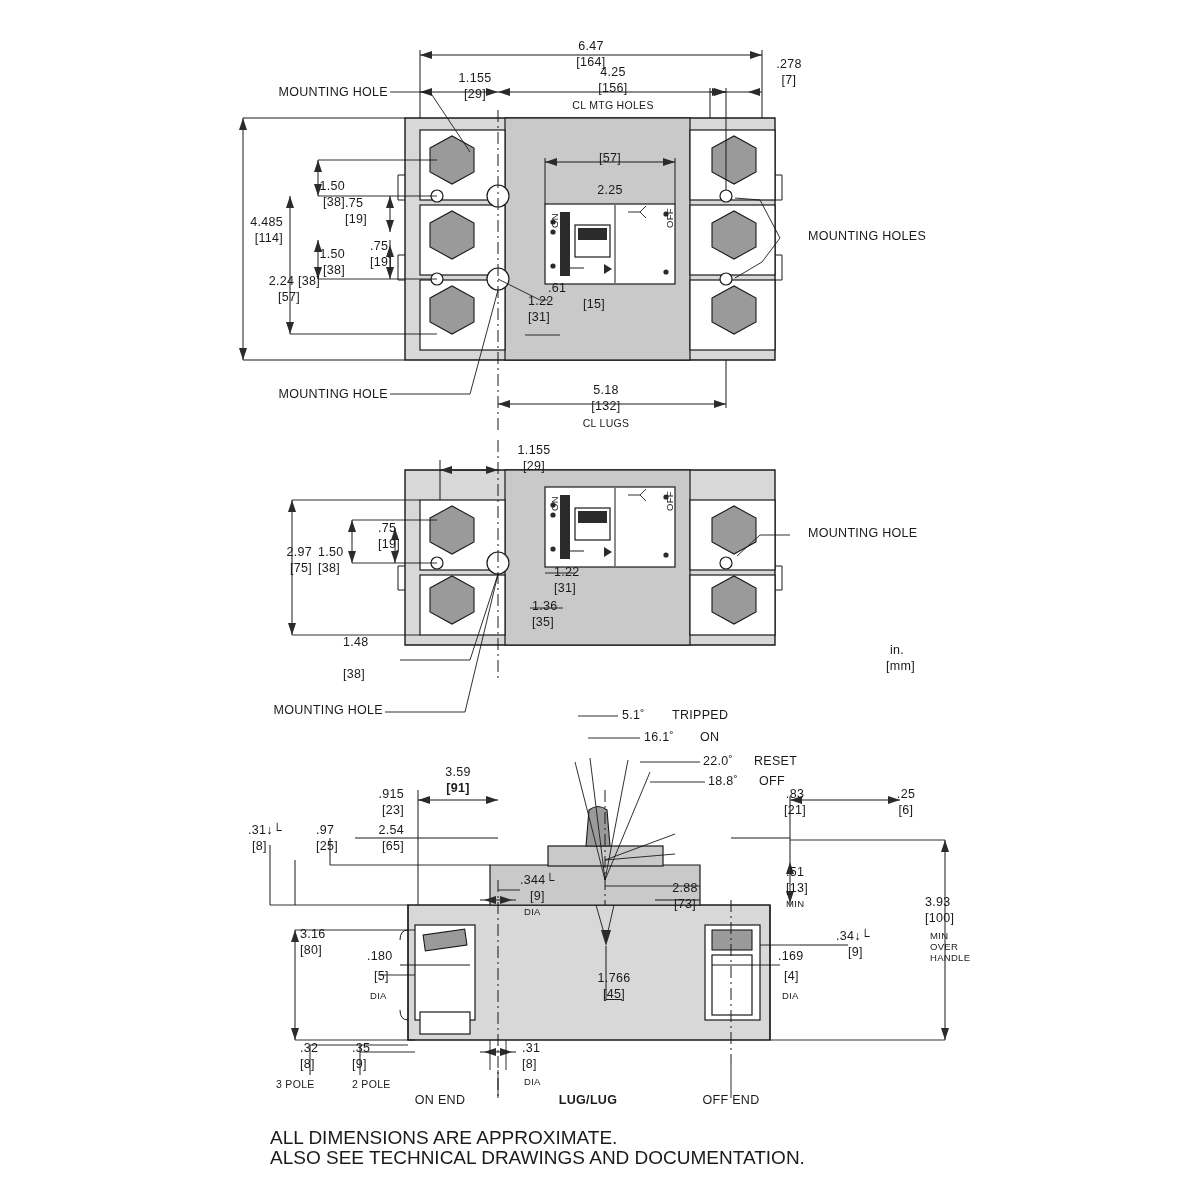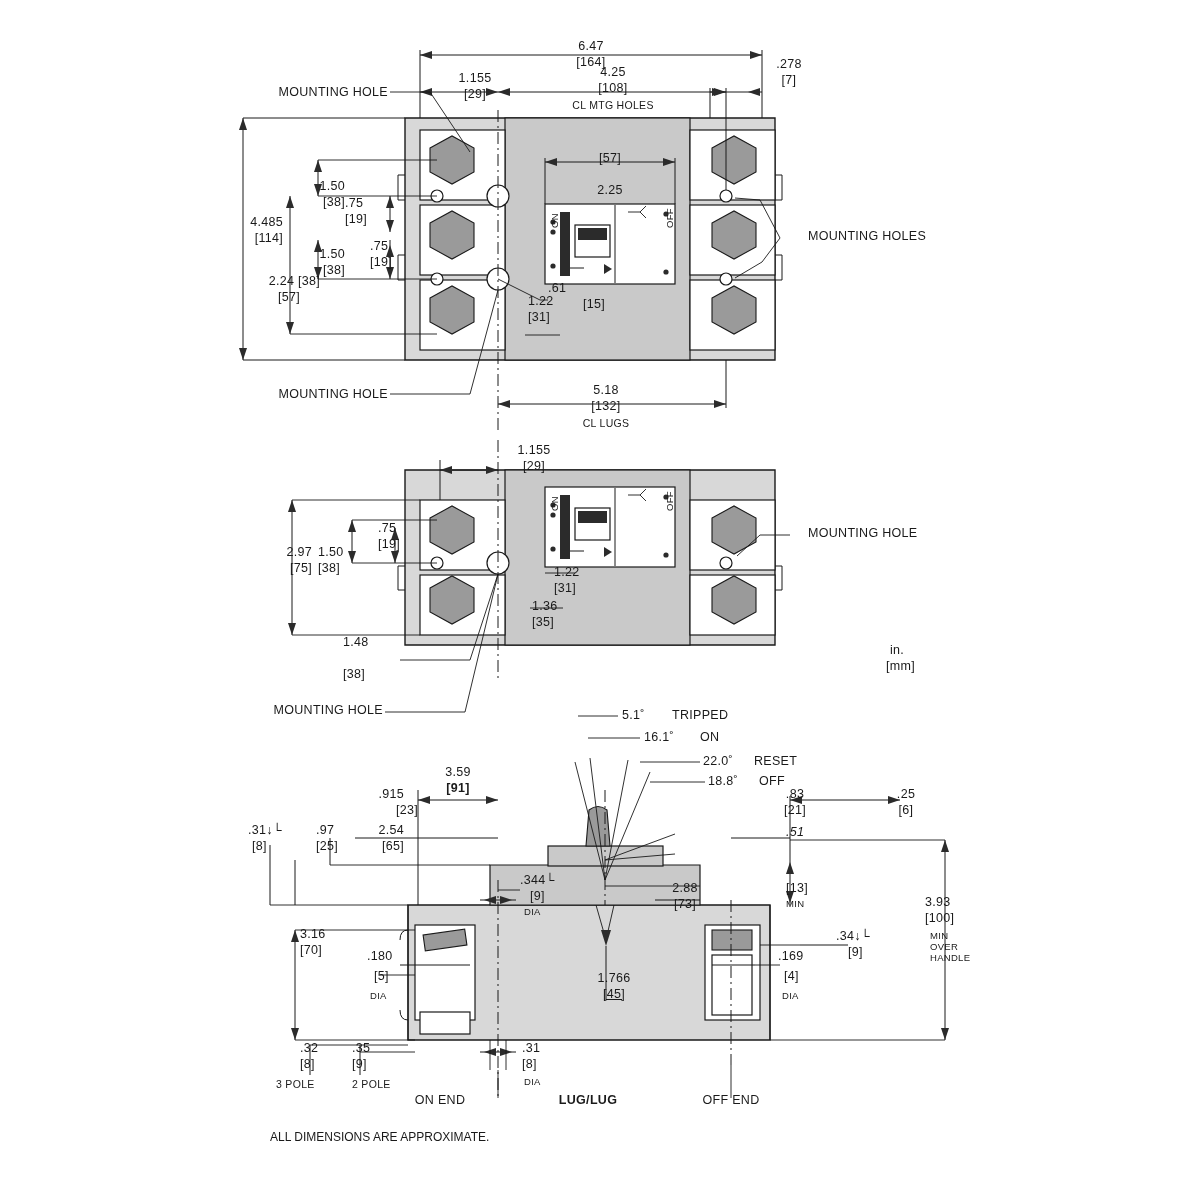--- a/index.html
+++ b/index.html
@@ -4,21 +4,21 @@
 <style>
   html,body{margin:0;padding:0;background:#ffffff;}
   body{width:1200px;height:1200px;position:relative;overflow:hidden;
        font-family:"Liberation Sans", sans-serif;color:#1a1a1a;}
   .stage{position:relative;width:1032px;height:1200px;}
   .lbl{position:absolute;font-size:12.5px;line-height:13px;letter-spacing:.3px;white-space:pre;}
   .lbl.c{text-align:center;transform:translateX(-50%);}
   .lbl.r{text-align:right;transform:translateX(-100%);}
   .lbl.sm{font-size:10.5px;line-height:12px;}
   .lbl.xs{font-size:9.5px;line-height:11px;}
-  .note{position:absolute;font-size:12px;line-height:19px;white-space:pre;}
+  .note{position:absolute;font-size:19px;line-height:19px;white-space:pre;}
   svg{position:absolute;left:0;top:0;}
   .ln{stroke:#1a1a1a;stroke-width:1;fill:none;}
   .ln.thin{stroke-width:.9;}
   .dash{stroke:#1a1a1a;stroke-width:1;fill:none;stroke-dasharray:12 4 2 4;}
   .body-fill{fill:#d8d8d8;stroke:#1a1a1a;stroke-width:1.4;}
   .body-fill2{fill:#c9c9c9;stroke:#1a1a1a;stroke-width:1.2;}
   .white{fill:#ffffff;stroke:#1a1a1a;stroke-width:1.2;}
   .dk{fill:#9a9a9a;stroke:#1a1a1a;stroke-width:1.1;}
   .blk{fill:#2b2b2b;}
 </style>
@@ -286,21 +286,21 @@
   <path class="ln thin" d="M498,1070 L498,1098 M731,1065 L731,1098"></path>
 </svg>
 
 <div class="lbl c" style="left:591px;top:40px;">6.47</div>
 <div class="lbl c" style="left:591px;top:56px;">[164]</div>
 
 <div class="lbl c" style="left:475px;top:72px;">1.155</div>
 <div class="lbl c" style="left:475px;top:88px;">[29]</div>
 
 <div class="lbl c" style="left:613px;top:66px;">4.25</div>
-<div class="lbl c" style="left:613px;top:82px;">[108]</div>
+<div class="lbl c" style="left:613px;top:82px;">[156]</div>
 <div class="lbl c sm" style="left:613px;top:99px;">CL MTG HOLES</div>
 
 <div class="lbl c" style="left:789px;top:58px;">.278</div>
 <div class="lbl c" style="left:789px;top:74px;">[7]</div>
 
 <div class="lbl c" style="left:610px;top:136px;margin-top:48px;">2.25</div>
 <div class="lbl c" style="left:610px;top:152px;">[57]</div>
 
 <div class="lbl r" style="left:345px;top:180px;">1.50</div>
 <div class="lbl r" style="left:345px;top:196px;">[38]</div>
@@ -373,33 +373,33 @@
 <div class="lbl" style="left:700px;top:731px;">ON</div>
 <div class="lbl" style="left:703px;top:755px;">22.0˚</div>
 <div class="lbl" style="left:754px;top:755px;">RESET</div>
 <div class="lbl" style="left:708px;top:775px;">18.8˚</div>
 <div class="lbl" style="left:759px;top:775px;">OFF</div>
 
 <div class="lbl c" style="left:458px;top:766px;">3.59</div>
 <div class="lbl c" style="left:458px;top:782px;font-weight:bold;">[91]</div>
 
 <div class="lbl r" style="left:404px;top:788px;">.915</div>
-<div class="lbl r" style="left:418px;top:804px;">[23]</div>
+<div class="lbl r" style="left:404px;top:804px;">[23]</div>
 
 <div class="lbl r" style="left:404px;top:824px;">2.54</div>
 <div class="lbl r" style="left:404px;top:840px;">[65]</div>
 
 <div class="lbl" style="left:316px;top:824px;">.97</div>
 <div class="lbl" style="left:316px;top:840px;">[25]</div>
 
 <div class="lbl" style="left:248px;top:824px;">.31↓└</div>
 <div class="lbl" style="left:252px;top:840px;">[8]</div>
 
 <div class="lbl" style="left:300px;top:928px;">3.16</div>
-<div class="lbl" style="left:300px;top:944px;">[70]</div>
+<div class="lbl" style="left:300px;top:944px;">[80]</div>
 
 <div class="lbl" style="left:367px;top:950px;">.180</div>
 <div class="lbl" style="left:374px;top:970px;">[5]</div>
 <div class="lbl xs" style="left:370px;top:990px;">DIA</div>
 
 <div class="lbl" style="left:520px;top:874px;">.344└</div>
 <div class="lbl" style="left:530px;top:890px;">[9]</div>
 <div class="lbl xs" style="left:524px;top:906px;">DIA</div>
 
 <div class="lbl c" style="left:685px;top:882px;">2.88</div>
@@ -407,21 +407,21 @@
 
 <div class="lbl c" style="left:614px;top:972px;">1.766</div>
 <div class="lbl c" style="left:614px;top:988px;text-decoration:underline;">[45]</div>
 
 <div class="lbl c" style="left:795px;top:788px;">.83</div>
 <div class="lbl c" style="left:795px;top:804px;">[21]</div>
 
 <div class="lbl c" style="left:906px;top:788px;">.25</div>
 <div class="lbl c" style="left:906px;top:804px;">[6]</div>
 
-<div class="lbl" style="left:786px;top:826px;font-style:italic;">.51</div>
+<div class="lbl" style="left:786px;top:866px;">.51</div>
 <div class="lbl" style="left:786px;top:882px;">[13]</div>
 <div class="lbl xs" style="left:786px;top:898px;">MIN</div>
 
 <div class="lbl" style="left:778px;top:950px;">.169</div>
 <div class="lbl" style="left:784px;top:970px;">[4]</div>
 <div class="lbl xs" style="left:782px;top:990px;">DIA</div>
 
 <div class="lbl" style="left:836px;top:930px;text-align:center;">.34↓└</div>
 <div class="lbl" style="left:848px;top:946px;">[9]</div>
 
@@ -441,14 +441,15 @@
 
 <div class="lbl" style="left:522px;top:1042px;">.31</div>
 <div class="lbl" style="left:522px;top:1058px;">[8]</div>
 <div class="lbl xs" style="left:524px;top:1076px;">DIA</div>
 
 <div class="lbl c" style="left:440px;top:1094px;">ON END</div>
 <div class="lbl c" style="left:588px;top:1094px;font-weight:bold;">LUG/LUG</div>
 <div class="lbl c" style="left:731px;top:1094px;">OFF END</div>
 
 <div class="note" style="left:270px;top:1128px;">ALL DIMENSIONS ARE APPROXIMATE.</div>
+<div class="note" style="left:270px;top:1148px;">ALSO SEE TECHNICAL DRAWINGS AND DOCUMENTATION.</div>
 
 </div>
 
 </body></html>

